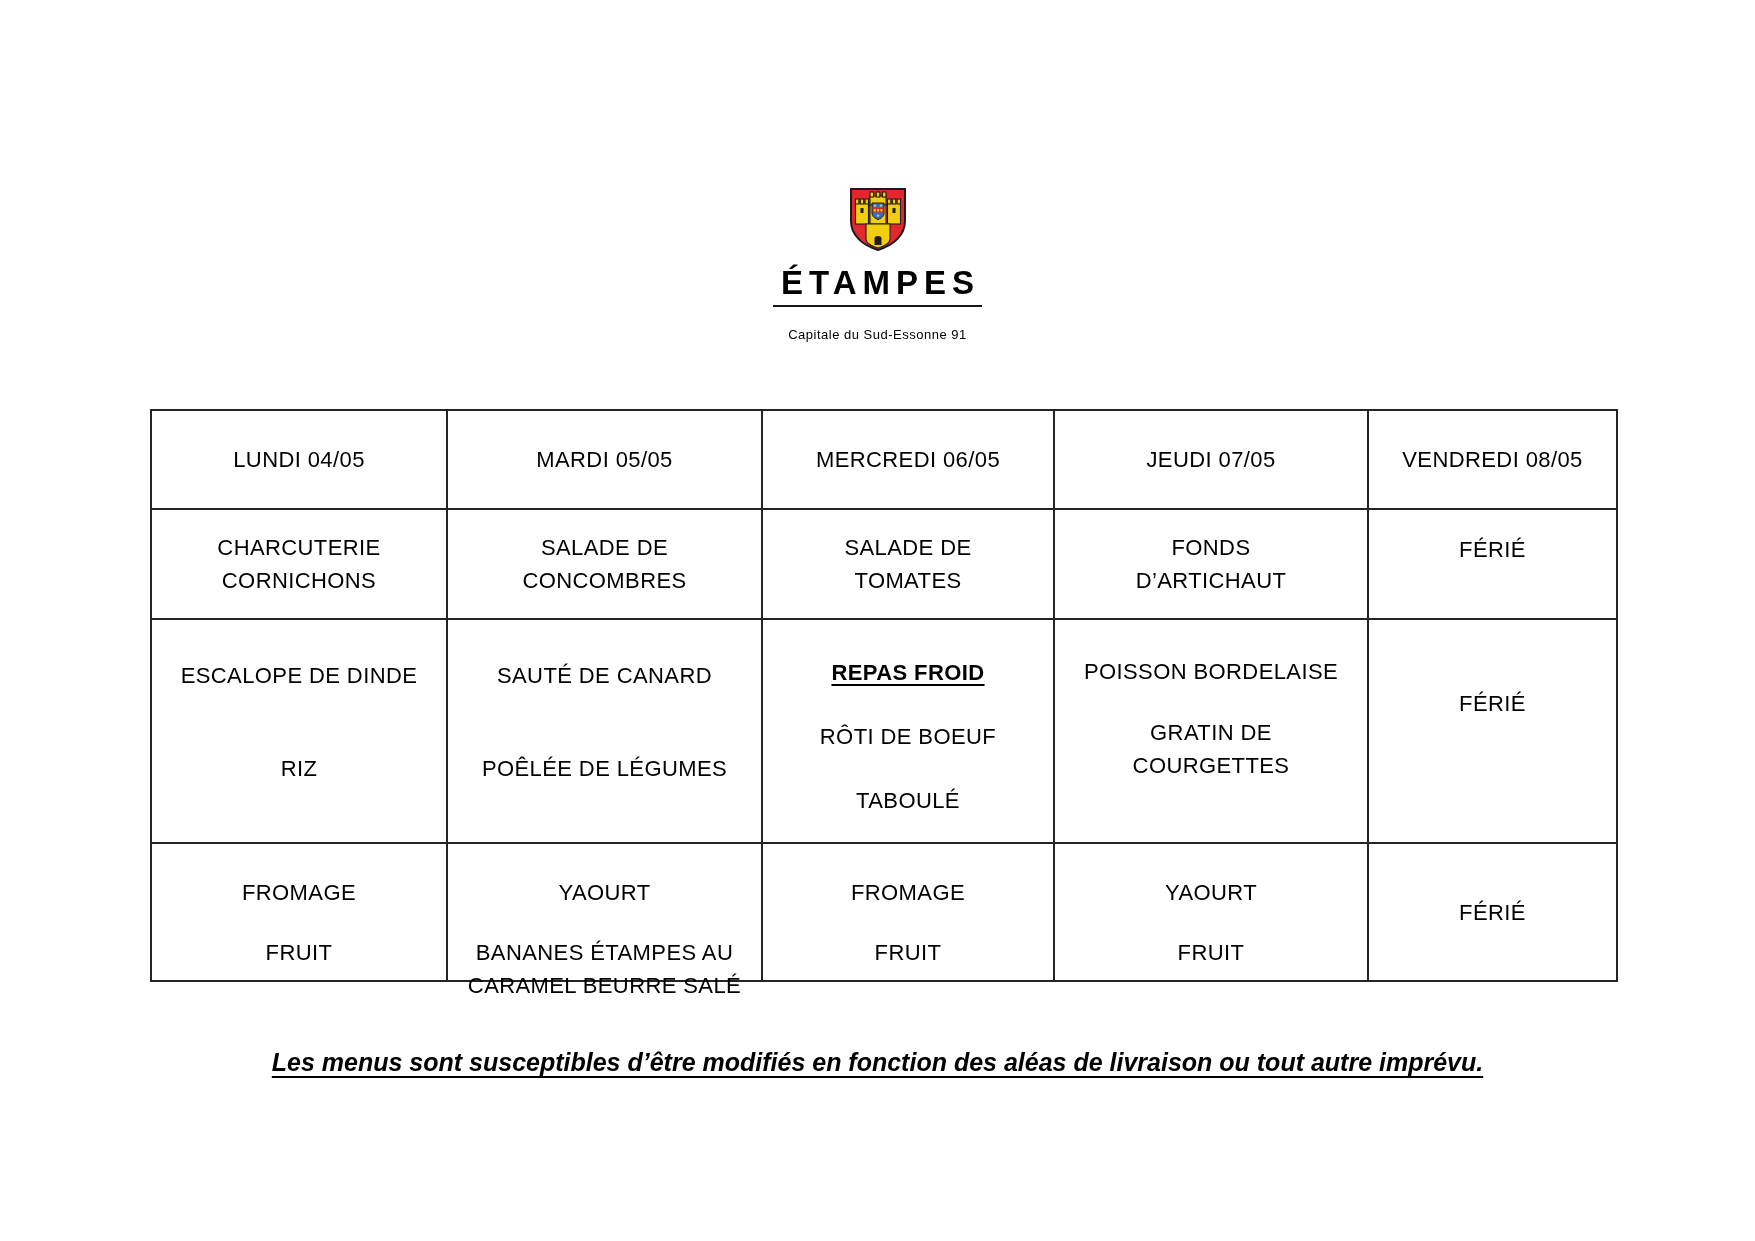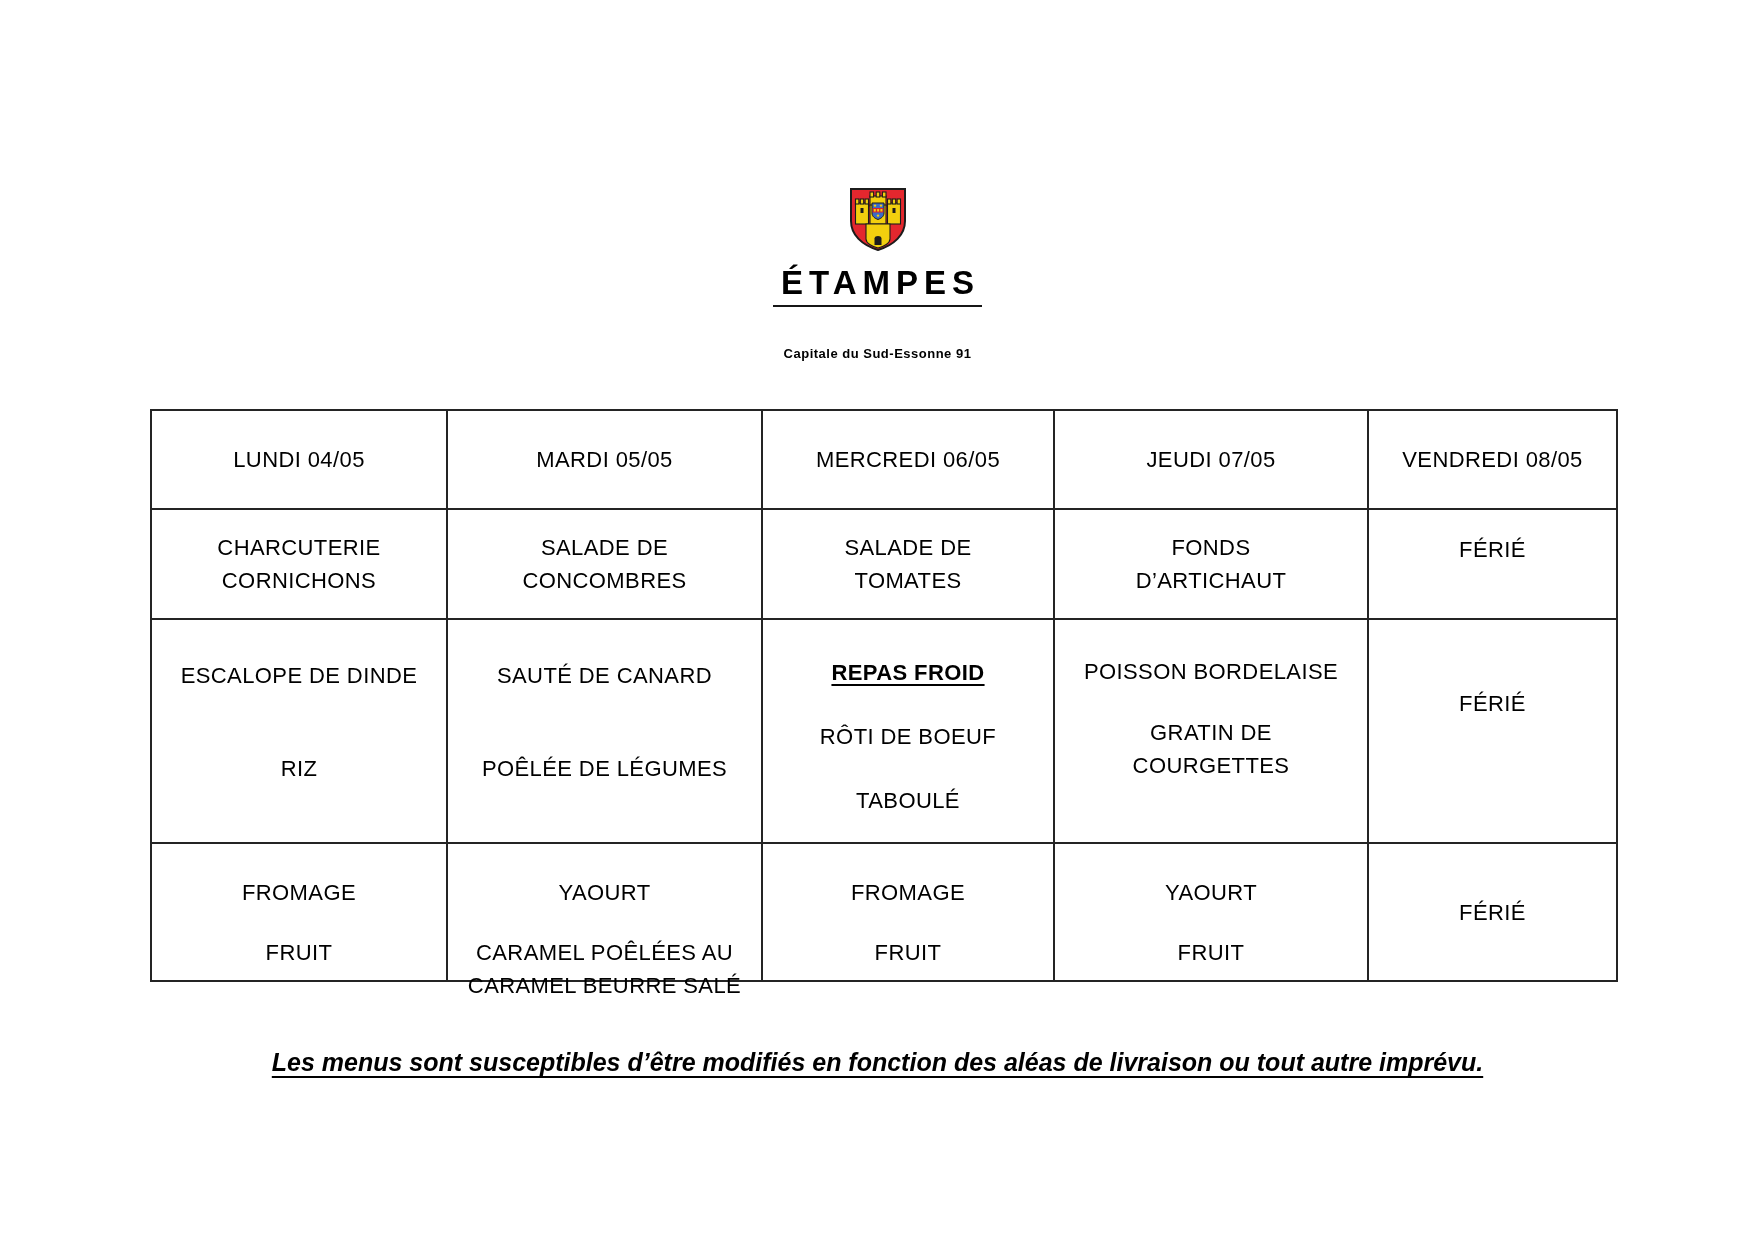--- a/index.html
+++ b/index.html
@@ -5,26 +5,26 @@
   html,body{margin:0;padding:0;background:#ffffff;}
   .page{
     position:relative;width:1755px;height:1241px;margin:0 auto;background:#ffffff;
     font-family:"Liberation Sans", sans-serif;color:#000;overflow:hidden;
   }
 
   
   .logo{position:absolute;top:186px;left:0;width:100%;
     display:flex;flex-direction:column;align-items:center;}
   .crest{display:block;}
-  .logo-text{display:flex;flex-direction:column;align-items:center;margin-top:13px;gap:31px;}
+  .logo-text{display:flex;flex-direction:column;align-items:center;margin-top:13px;}
   .logo-name{
     font-size:33px;font-weight:700;letter-spacing:6px;line-height:1.05;
     padding:0 2px 4px 8px;border-bottom:2.5px solid #161616;white-space:nowrap;
   }
-  .logo-tagline{font-size:13px;font-weight:700;letter-spacing:.5px;margin-top:8px;white-space:nowrap;}
+  .logo-tagline{font-size:13px;font-weight:400;letter-spacing:.5px;margin-top:20px;white-space:nowrap;}
 
   
   .title{position:absolute;top:341px;left:0;width:100%;text-align:center;
     font-size:25px;font-weight:700;letter-spacing:-.2px;}
   .title .u{text-decoration:underline;text-decoration-thickness:2px;text-underline-offset:5px;}
 
   
   table.menu{position:absolute;top:409px;left:150px;width:1466px;
     border-collapse:collapse;table-layout:fixed;}
   .menu th,.menu td{border:2px solid #242424;padding:0;font-weight:400;
@@ -217,21 +217,21 @@
                 <div class="line">FRUIT</div>
               </div>
           </div>
         </td>
         <td>
           <div class="cell top32 g27">
             <div class="item">
                 <div class="line">YAOURT</div>
               </div>
             <div class="item">
-              <div class="line">CARAMEL POÊLÉES AU</div>
+              <div class="line">BANANES ÉTAMPES AU</div>
               <div class="line">CARAMEL BEURRE SALÉ</div>
             </div>
           </div>
         </td>
         <td>
           <div class="cell top32 g27">
             <div class="item">
                 <div class="line">FROMAGE</div>
               </div>
             <div class="item">

